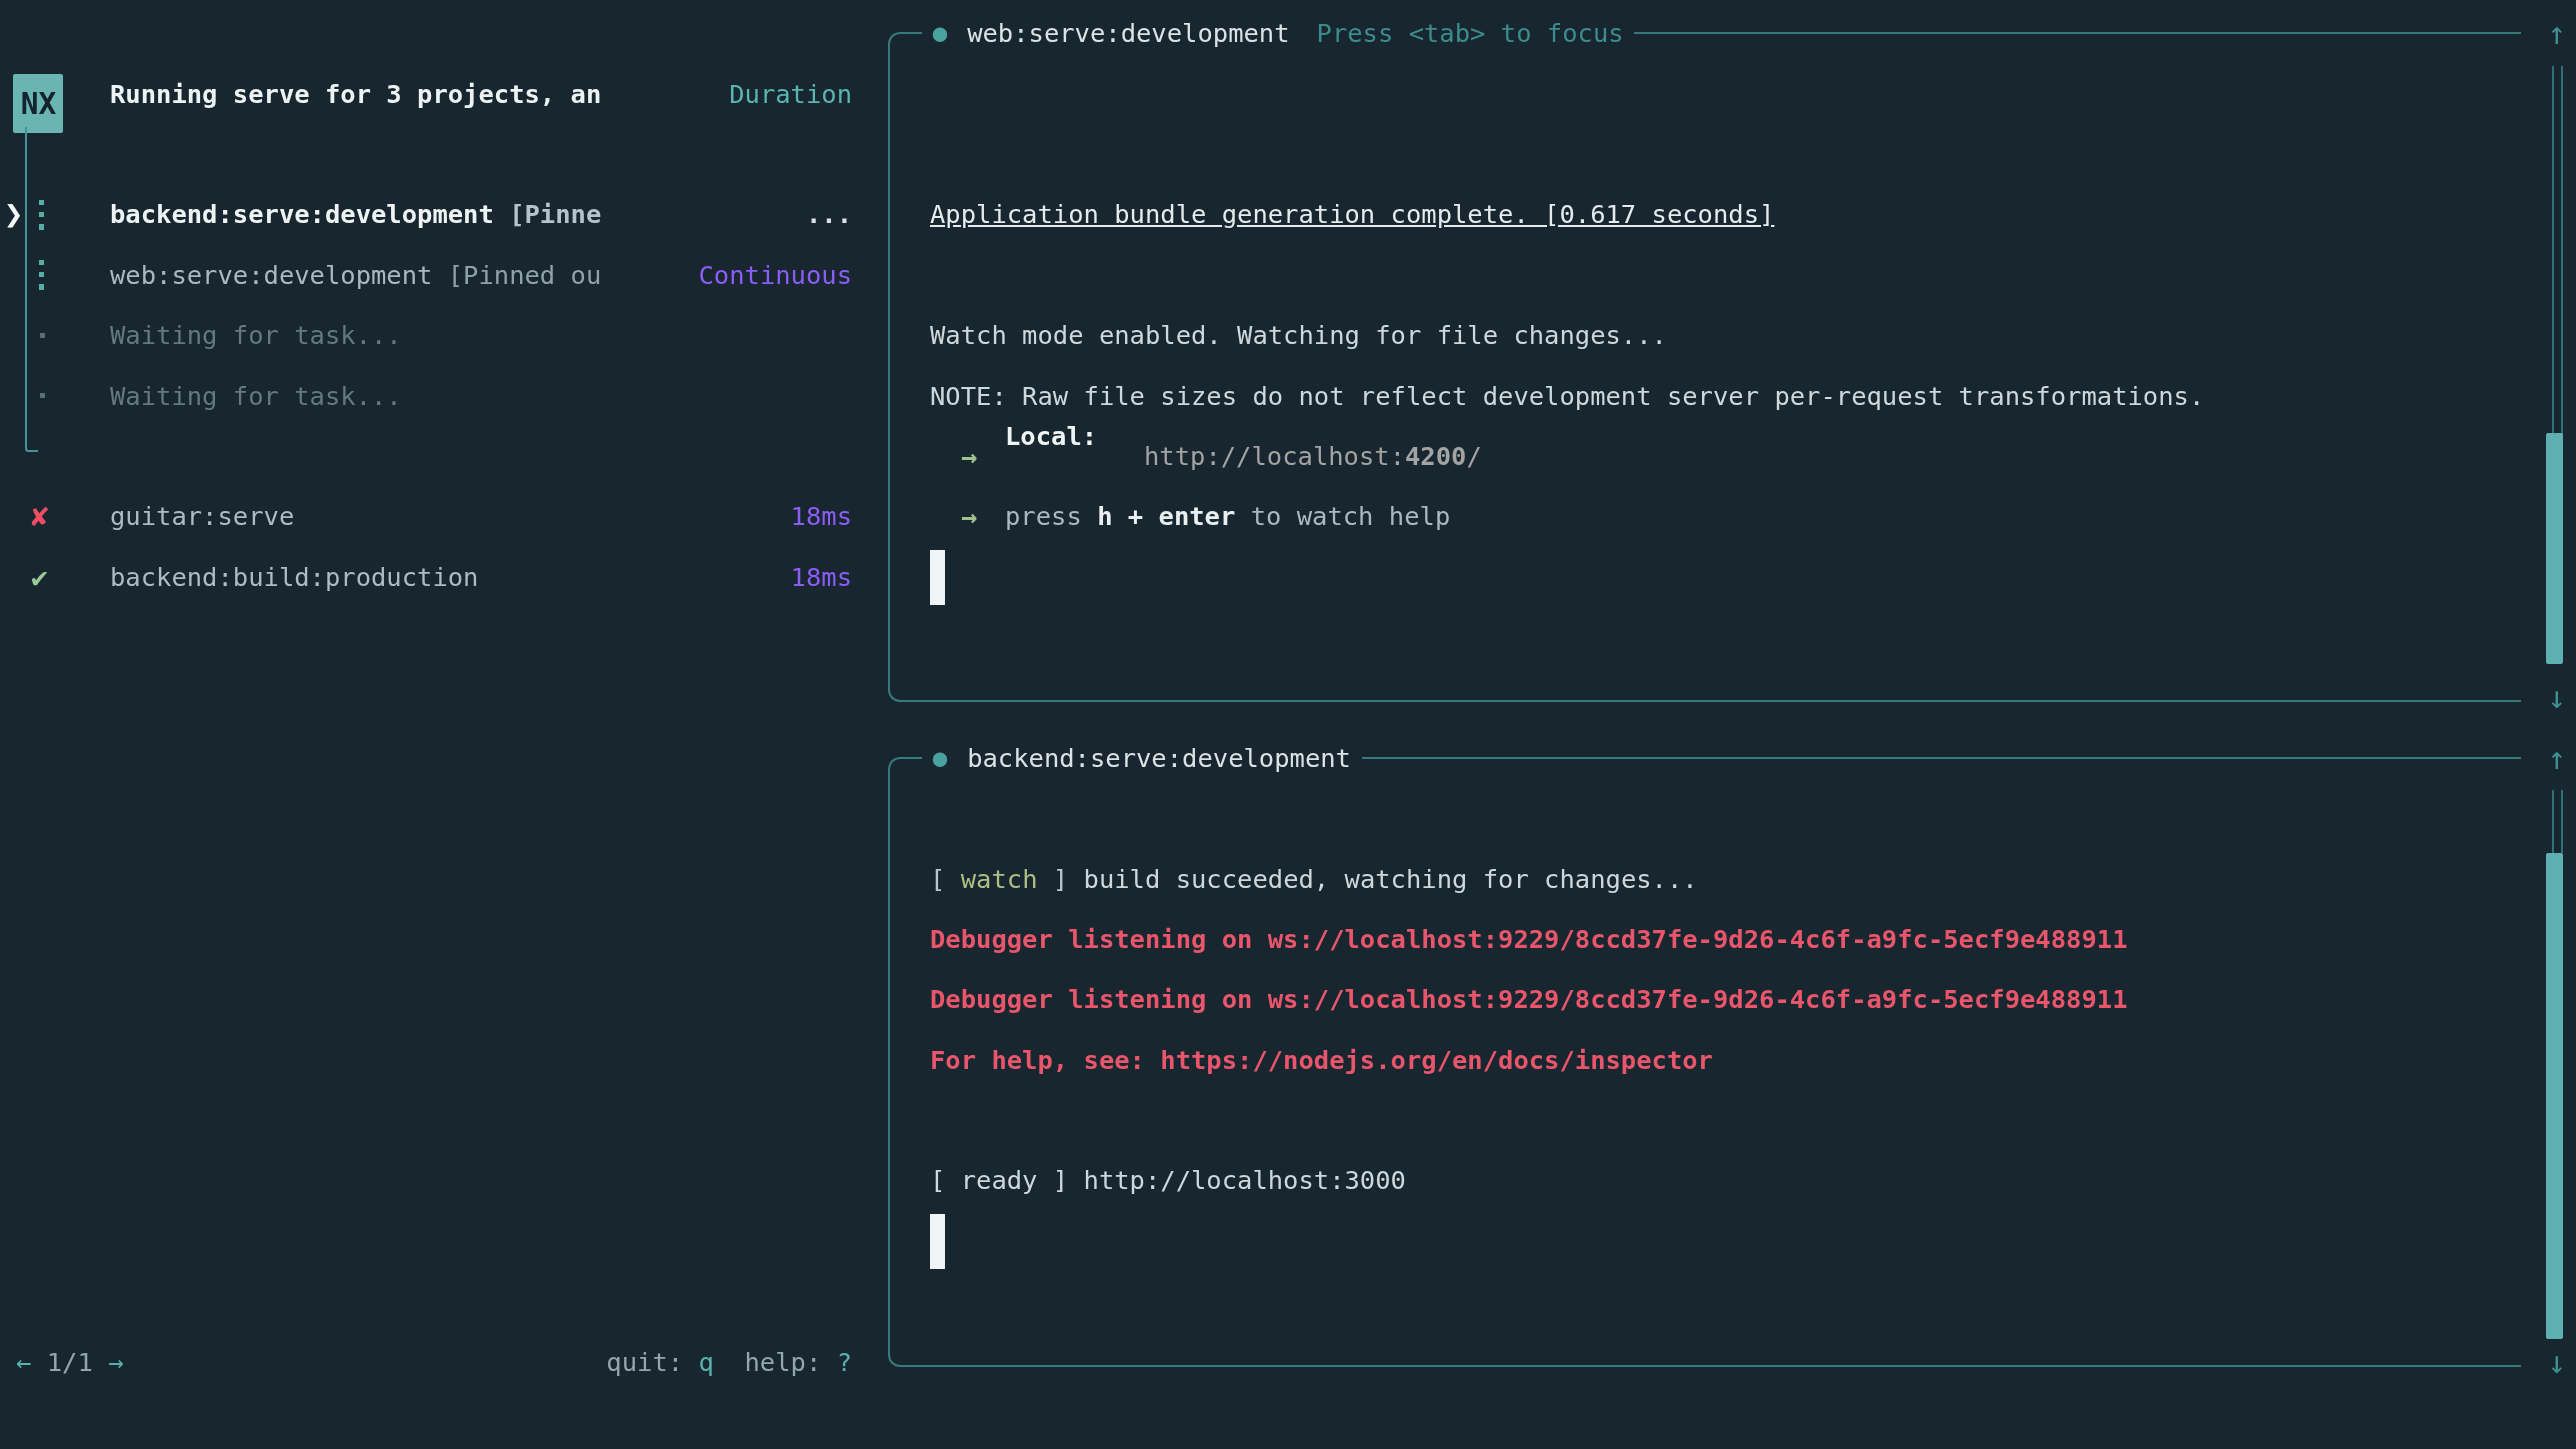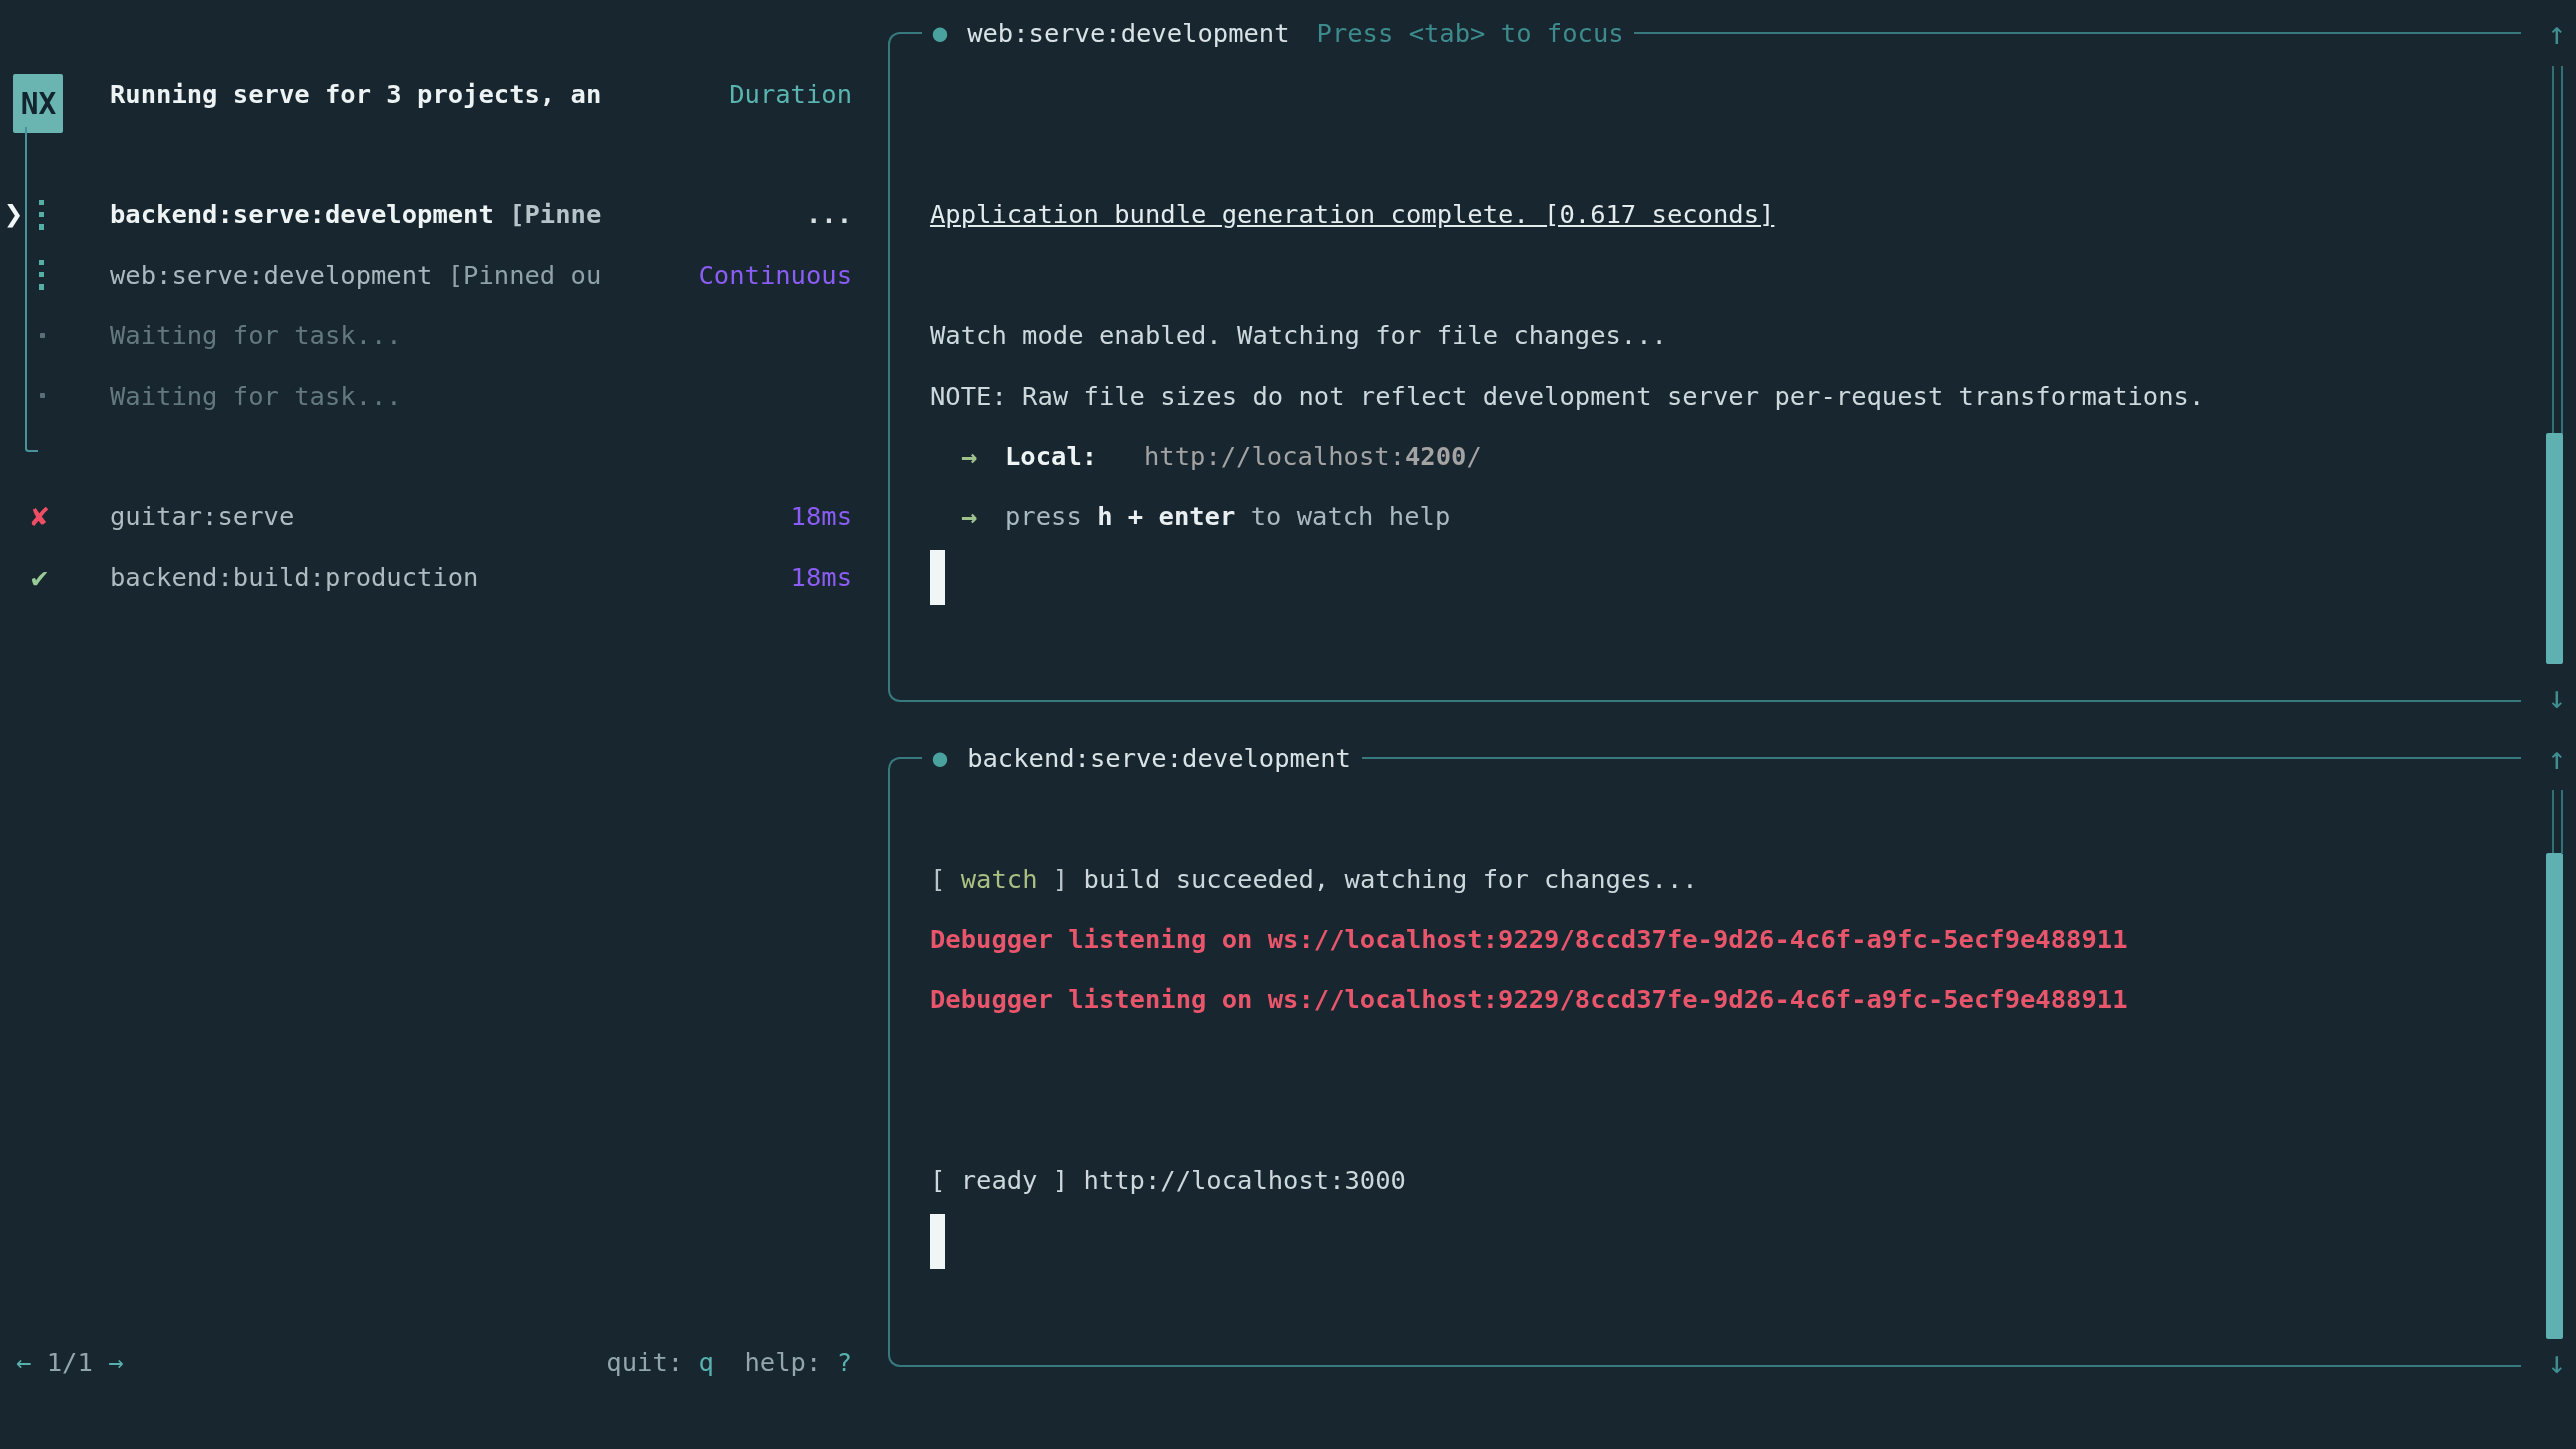--- a/index.html
+++ b/index.html
@@ -122,21 +122,21 @@
     <span class="ph-bullet">●</span>
     <span class="ph-title">web:serve:development</span>
     <span class="ph-hint">Press &lt;tab&gt; to focus</span>
   </div>
 
   <div class="row out-white" style="left:930px;top:184px;text-decoration:underline;">Application bundle generation complete. [0.617 seconds]</div>
   <div class="row out-gray" style="left:930px;top:305px;">Watch mode enabled. Watching for file changes...</div>
   <div class="row out-gray" style="left:930px;top:366px;">NOTE: Raw file sizes do not reflect development server per-request transformations.</div>
 
   <div class="row arrow-green" style="left:961px;top:426px;">→</div>
-  <div class="row lbl-bold" style="left:1005px;top:426px;">Local:</div>
+  <div class="row lbl-bold" style="left:1005px;top:406px;">Local:</div>
   <div class="row" style="left:1144px;top:426px;">
     <span class="url-teal">http://localhost:</span><b class="url-teal">4200</b><span class="url-teal">/</span>
   </div>
 
   <div class="row arrow-green" style="left:961px;top:486px;">→</div>
   <div class="row" style="left:1005px;top:486px;">
     <span class="dim-gray">press </span><span class="keys-bold">h + enter</span><span class="dim-gray"> to watch help</span>
   </div>
 
   <div class="cursor" style="left:930px;top:550px;"></div>
@@ -146,20 +146,21 @@
     <span class="ph-bullet">●</span>
     <span class="ph-title">backend:serve:development</span>
   </div>
 
   <div class="row" style="left:930px;top:849px;">
     <span class="bracket">[ </span><span class="tag-olive">watch</span><span class="bracket"> ] </span><span class="out-gray">build succeeded, watching for changes...</span>
   </div>
 
   <div class="row out-red" style="left:930px;top:909px;">Debugger listening on ws://localhost:9229/8ccd37fe-9d26-4c6f-a9fc-5ecf9e488911</div>
   <div class="row out-red" style="left:930px;top:969px;">Debugger listening on ws://localhost:9229/8ccd37fe-9d26-4c6f-a9fc-5ecf9e488911</div>
+  <div class="row out-red" style="left:930px;top:1030px;">For help, see: https://nodejs.org/en/docs/inspector</div>
 
   <div class="row out-gray" style="left:930px;top:1150px;">[ ready ] http://localhost:3000</div>
 
   <div class="cursor" style="left:930px;top:1214px;"></div>
 
   <div class="sb-arrow" style="left:2542px;top:3.4px;">↑</div>
   <div class="sb-track" style="left:2552px;top:66px;height:368px;"></div>
   <div class="sb-thumb" style="left:2546px;top:433px;height:231px;"></div>
   <div class="sb-arrow" style="left:2542px;top:667px;">↓</div>
 

